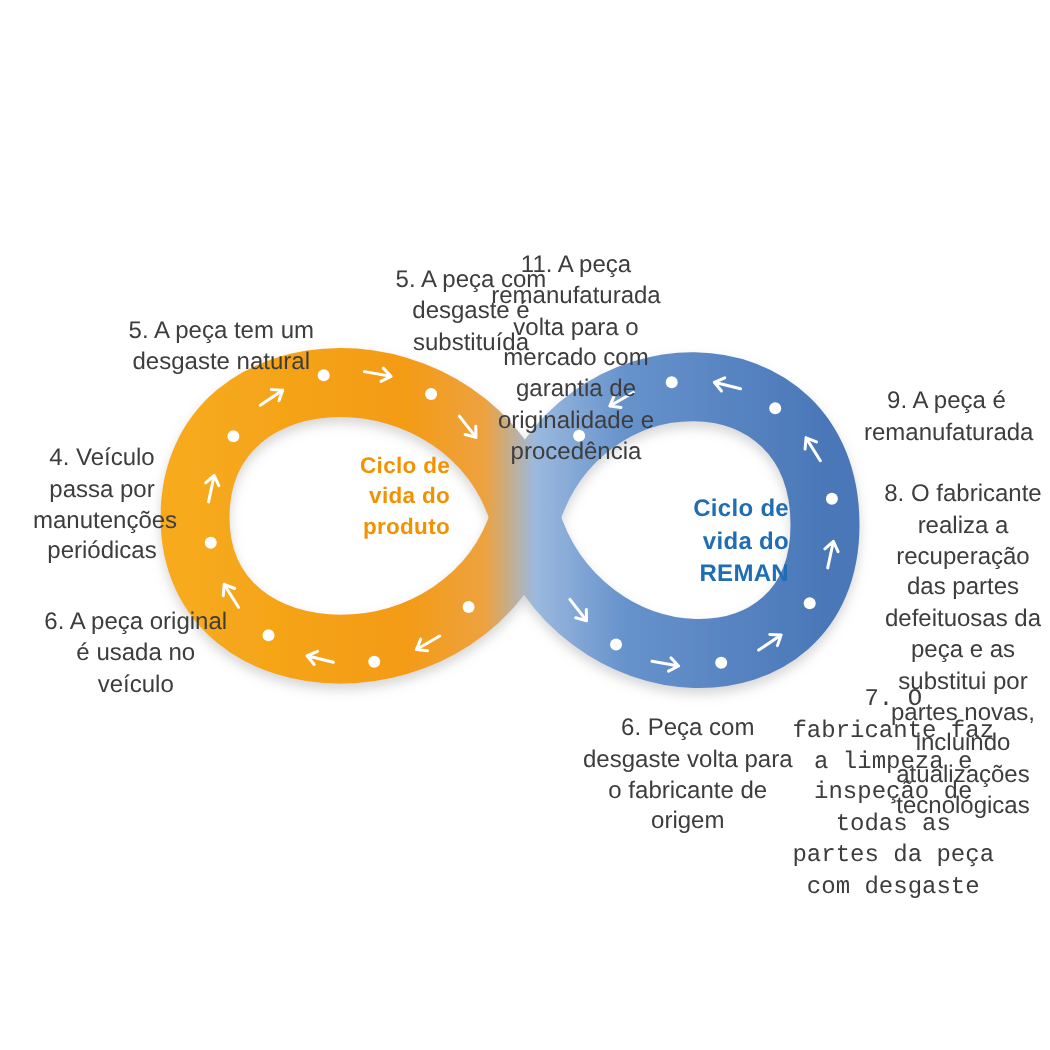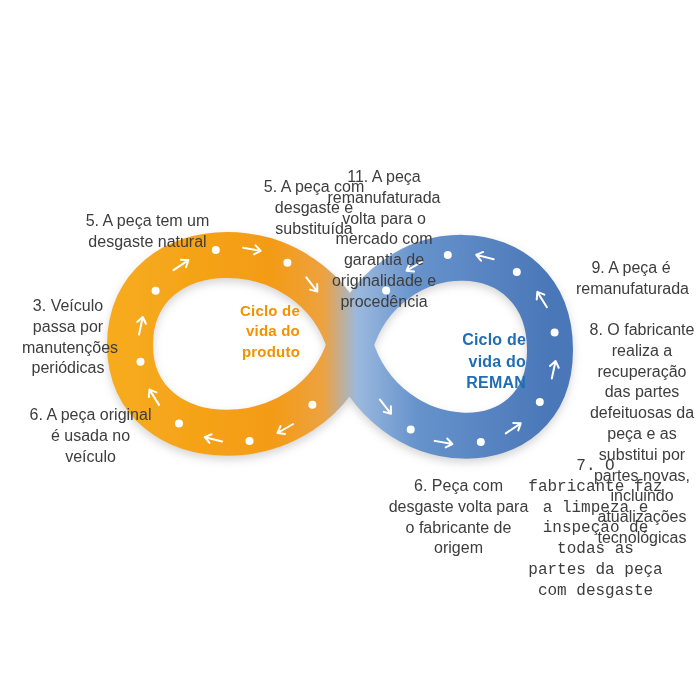--- a/index.html
+++ b/index.html
@@ -90,21 +90,21 @@
   </svg>
 
   <div class="cycle-title left" style="left:172px;top:301px;width:128px;">Ciclo de
 vida do
 produto</div>
   <div class="cycle-title right" style="left:398px;top:329px;width:128px;">Ciclo de
 vida do
 REMAN</div>
 
   <div class="step" style="left:28px;top:405px;width:125px;">6. A peça original é usada no veículo</div>
-  <div class="step" style="left:22px;top:296px;width:92px;">3. Veículo passa por manutenções periódicas</div>
+  <div class="step" style="left:22px;top:296px;width:92px;">4. Veículo passa por manutenções periódicas</div>
   <div class="step" style="left:80px;top:211px;width:135px;">5. A peça tem um desgaste natural</div>
   <div class="step" style="left:210px;top:177px;width:112px;margin-left:48px;">5. A peça com desgaste é substituída</div>
   <div class="step" style="left:386px;top:476px;width:145px;">6. Peça com desgaste volta para o fabricante de origem</div>
   <div class="step" style="left:528px;top:456px;width:135px;font-family:Liberation Mono, monospace;">7. O fabricante faz a limpeza e inspeção de todas as partes da peça com desgaste</div>
   <div class="step" style="left:586px;top:320px;width:112px;">8. O fabricante realiza a recuperação das partes defeituosas da peça e as substitui por partes novas, incluindo atualizações tecnológicas</div>
   <div class="step" style="left:576px;top:258px;width:110px;">9. A peça é remanufaturada</div>
   <div class="step" style="left:318px;top:167px;width:132px;">11. A peça remanufaturada volta para o mercado com garantia de originalidade e procedência</div>
 
 </div>
 

